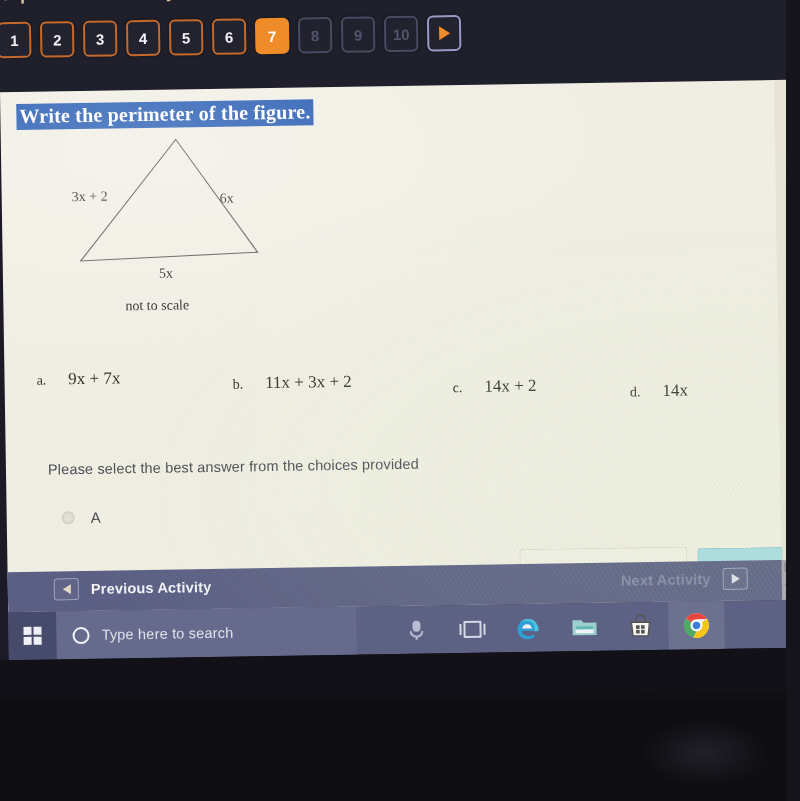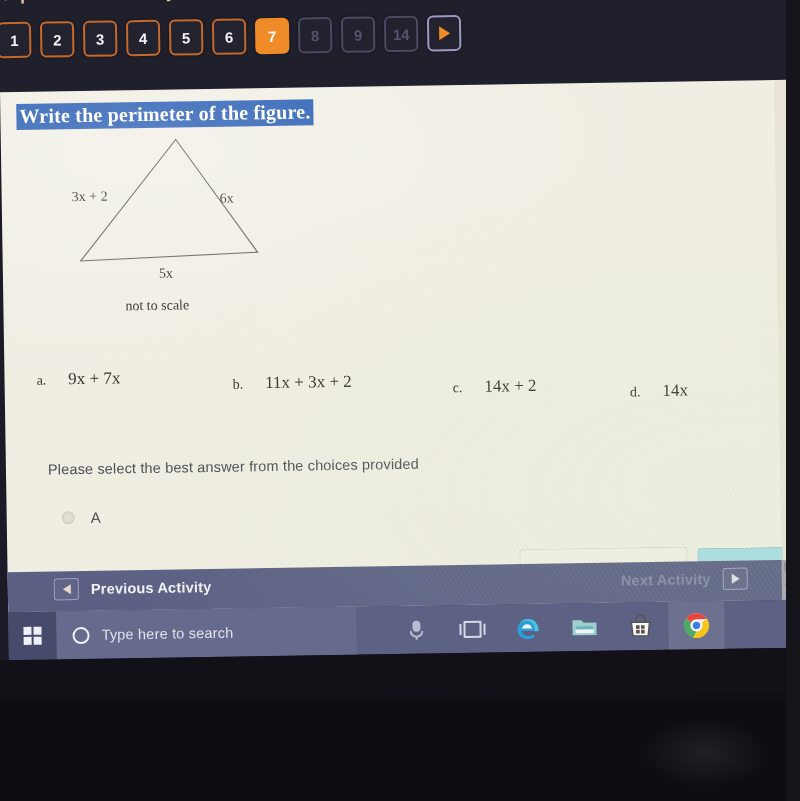--- a/index.html
+++ b/index.html
@@ -401,21 +401,21 @@
       <div id="pager">
         <div class="pg">1</div>
         <div class="pg">2</div>
         <div class="pg">3</div>
         <div class="pg">4</div>
         <div class="pg">5</div>
         <div class="pg">6</div>
         <div class="pg current">7</div>
         <div class="pg disabled">8</div>
         <div class="pg disabled">9</div>
-        <div class="pg disabled">14</div>
+        <div class="pg disabled">10</div>
         <div class="pg nav">
           <span class="tri"></span>
         </div>
       </div>
 
     </div>
 
     <div id="sheet">
 
       <div id="question-stem">Write the perimeter of the figure.</div>

